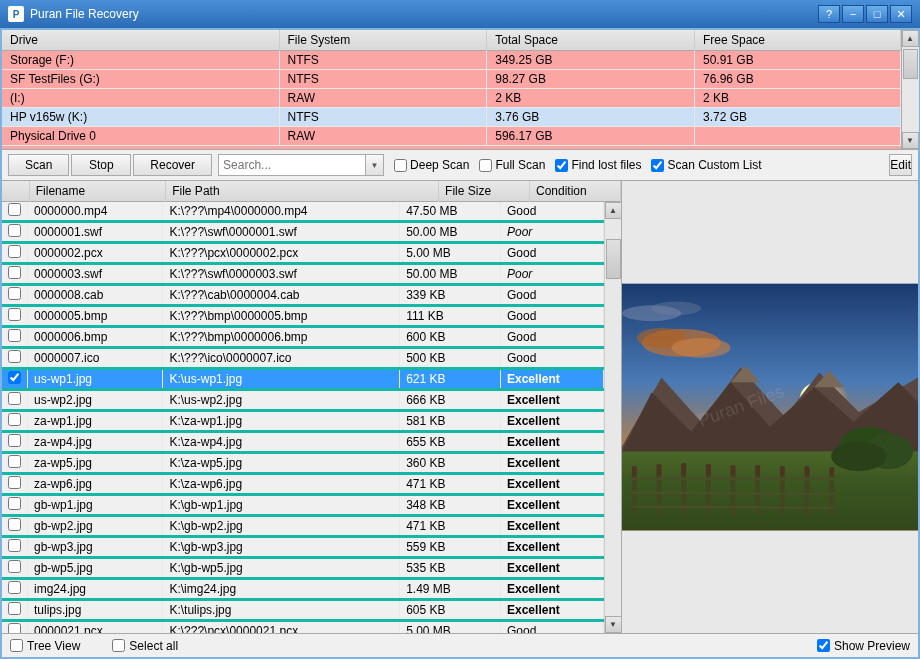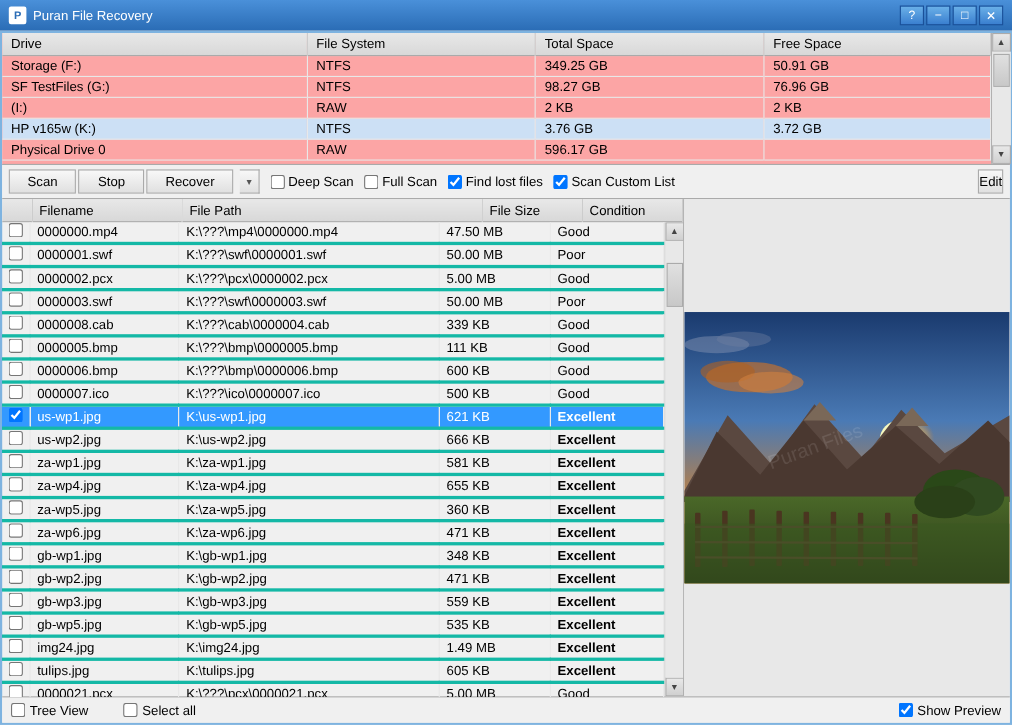--- a/index.html
+++ b/index.html
@@ -315,21 +315,21 @@
     }
     .status-right {
       margin-left: auto;
       display: flex;
       align-items: center;
       gap: 4px;
     }
 
     
     .cond-good { color: #000; }
-    .cond-poor { color: #888; }
+    .cond-poor { color: #888; font-style: italic; }
     .cond-excellent { color: #0000cc; font-weight: bold; }
 
     
     .landscape-svg {
       width: 100%;
       height: 100%;
     }
 
     
     .file-list-inner {
@@ -412,20 +412,21 @@
       </div>
       <div class="scrollbar-btn">▼</div>
     </div>
   </div>
 
   <div class="toolbar">
     <button class="toolbar-btn">Scan</button>
     <button class="toolbar-btn stop">Stop</button>
     <button class="toolbar-btn">Recover</button>
     <div class="search-container">
+      <input type="text" class="search-input" placeholder="Search..." style="">
       <div class="search-dropdown-btn">▼</div>
     </div>
     <div class="toolbar-options">
       <label class="toolbar-checkbox">
         <input type="checkbox" id="deepScan" style="">
         <span>Deep Scan</span>
       </label>
       <label class="toolbar-checkbox">
         <input type="checkbox" id="fullScan" style="">
         <span>Full Scan</span>

